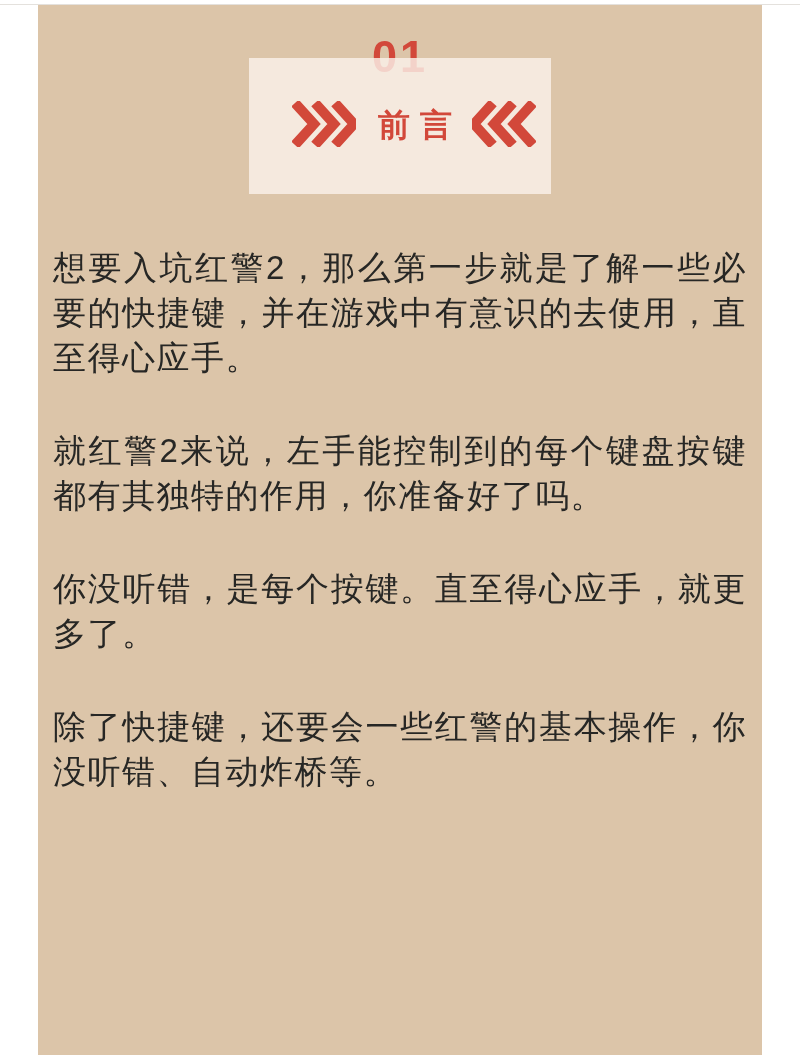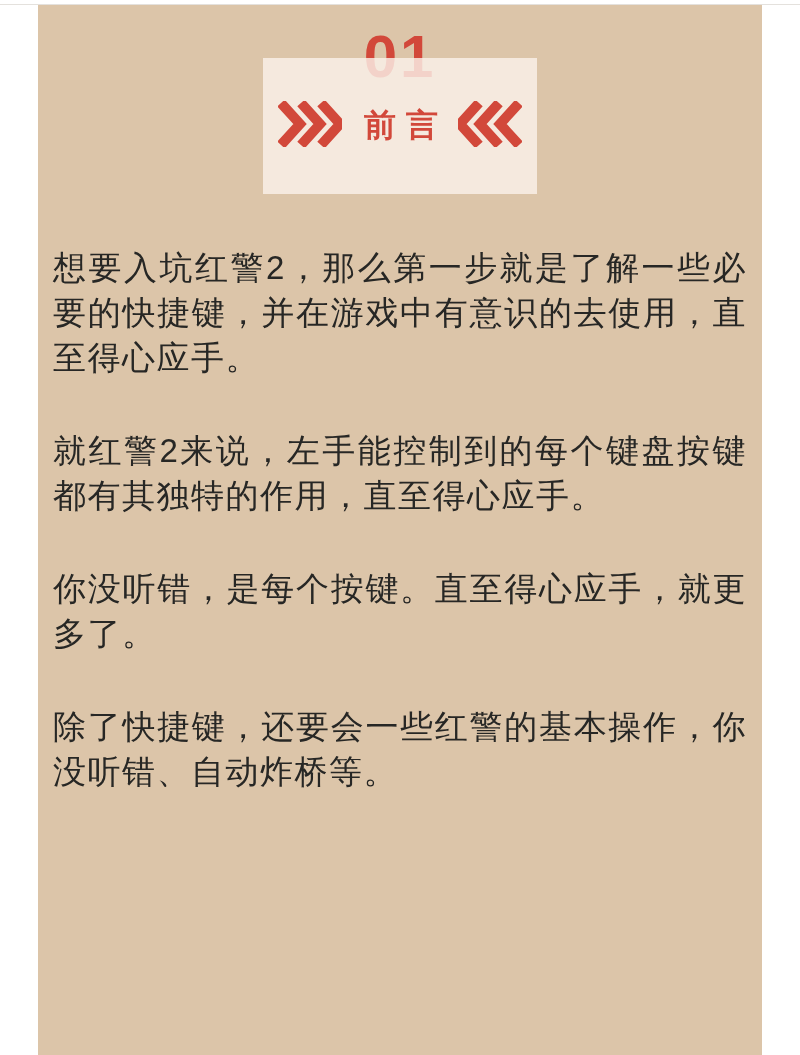--- a/index.html
+++ b/index.html
@@ -35,38 +35,39 @@
     position: relative;
     height: 189px;
   }
   .big-num {
     position: absolute;
     z-index: 1;
     left: 0;
     right: 0;
     top: 20px;
     text-align: center;
-    font-size: 60px;
+    font-size: 45px;
     line-height: 64px;
     font-weight: bold;
     letter-spacing: 3px;
     color: #d2483a;
   }
   .header-box {
     position: absolute;
     z-index: 2;
     top: 53px;
     left: 50%;
     transform: translateX(-50%);
     width: 274px;
     height: 136px;
     background: rgba(250, 240, 233, 0.82);
     display: flex;
     align-items: center;
     justify-content: center;
+    padding-left: 28px;
   }
   .chev {
     display: block;
     flex: 0 0 auto;
   }
   .section-title {
     font-size: 32px;
     font-weight: bold;
     color: #d2483a;
     letter-spacing: 10px;
@@ -116,18 +117,18 @@
             <path d="M23,2 L42,23 L23,44"></path>
             <path d="M43,2 L62,23 L43,44"></path>
           </g>
         </svg>
       </span>
     </div>
   </div>
 
   <div class="content">
     <p class="para">想要入坑红警2，那么第一步就是了解一些必要的快捷键，并在游戏中有意识的去使用，直至得心应手。</p>
-    <p class="para">就红警2来说，左手能控制到的每个键盘按键都有其独特的作用，直至得心应手。</p>
+    <p class="para">就红警2来说，左手能控制到的每个键盘按键都有其独特的作用，你准备好了吗。</p>
     <p class="para">你没听错，是每个按键。直至得心应手，就更多了。</p>
     <p class="para">除了快捷键，还要会一些红警的基本操作，你没听错、自动炸桥等。</p>
   </div>
 
 </div>
 
 </body></html>

